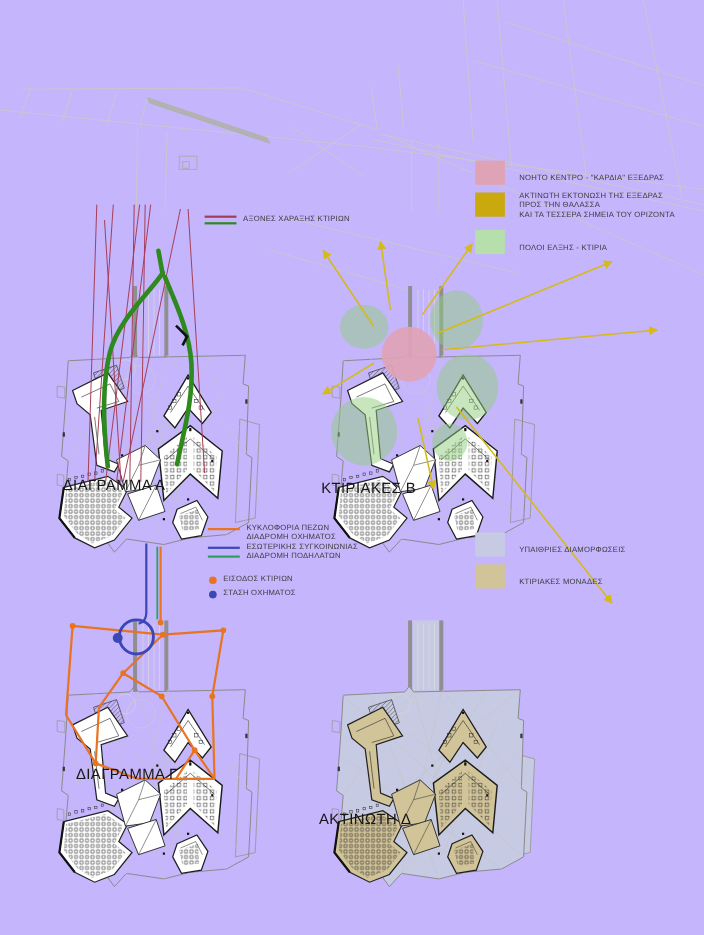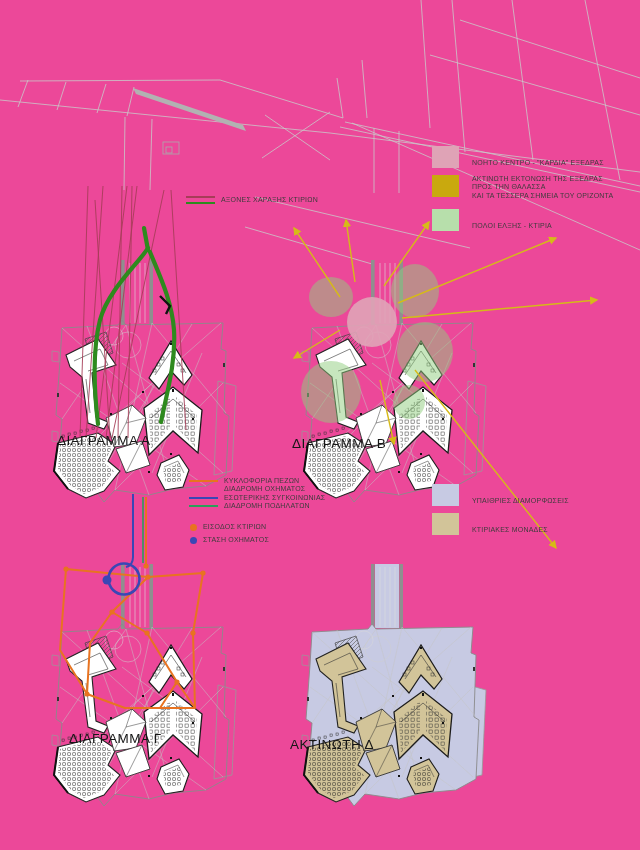--- a/index.html
+++ b/index.html
@@ -1,16 +1,16 @@
 <!DOCTYPE html>
 <html style="--crimson: #a63d58; --axisgreen: #2e8a1e; --pink: #dfa3b6; --mustard: #c9a90e; --swatchgreen: #b7dfab; --blobgreen: #8fce7e; --arrowyellow: #d6ba18; --orange: #e87320; --routeblue: #3a47b5; --bikegreen: #2aa05a; --lavender: #c7cae3; --tan: #d2c499;"><head>
 <meta charset="utf-8">
 <style>
   html,body{margin:0;padding:0;background:#fff;}
-  .page{position:relative;width:640px;height:850px;background:#ec4899;overflow:hidden;
+  .page{position:relative;width:640px;height:850px;background:#c4b5fd;overflow:hidden;
         font-family:"Liberation Sans",sans-serif;}
   svg{position:absolute;left:0;top:0;}
   .plan{width:190px;height:251px;overflow:visible;}
   .overlay{width:640px;height:850px;pointer-events:none;}
   .title{position:absolute;font-size:13.5px;letter-spacing:.4px;color:#161616;white-space:nowrap;}
   .legend{position:absolute;color:#3c3c3c;font-size:7px;letter-spacing:.2px;line-height:8.4px;white-space:nowrap;}
   .lrow{display:flex;align-items:flex-end;margin-bottom:7px;}
   .lrow .sq{width:27px;height:22px;flex:0 0 27px;margin-right:13px;}
   .lrow .ltxt{padding-bottom:1px;}
   .linerow{display:flex;align-items:center;height:8.4px;}
@@ -307,17 +307,17 @@
       <div class="sq" style="background:var(--lavender)"></div>
       <div class="ltxt">ΥΠΑΙΘΡΙΕΣ ΔΙΑΜΟΡΦΩΣΕΙΣ</div>
     </div>
     <div class="lrow">
       <div class="sq" style="background:var(--tan)"></div>
       <div class="ltxt">ΚΤΙΡΙΑΚΕΣ ΜΟΝΑΔΕΣ</div>
     </div>
   </div>
 
   <div class="title" style="left:57px;top:433px">ΔΙΑΓΡΑΜΜΑ Α</div>
-  <div class="title" style="left:292px;top:436px">ΔΙΑΓΡΑΜΜΑ Β</div>
-  <div class="title" style="left:69px;top:731px">ΔΙΑΓΡΑΜΜΑ Γ</div>
+  <div class="title" style="left:292px;top:436px">ΚΤΙΡΙΑΚΕΣ Β</div>
+  <div class="title" style="left:69px;top:696px">ΔΙΑΓΡΑΜΜΑ Γ</div>
   <div class="title" style="left:290px;top:737px">ΑΚΤΙΝΩΤΗ Δ</div>
 
 </div>
 
 </body></html>

